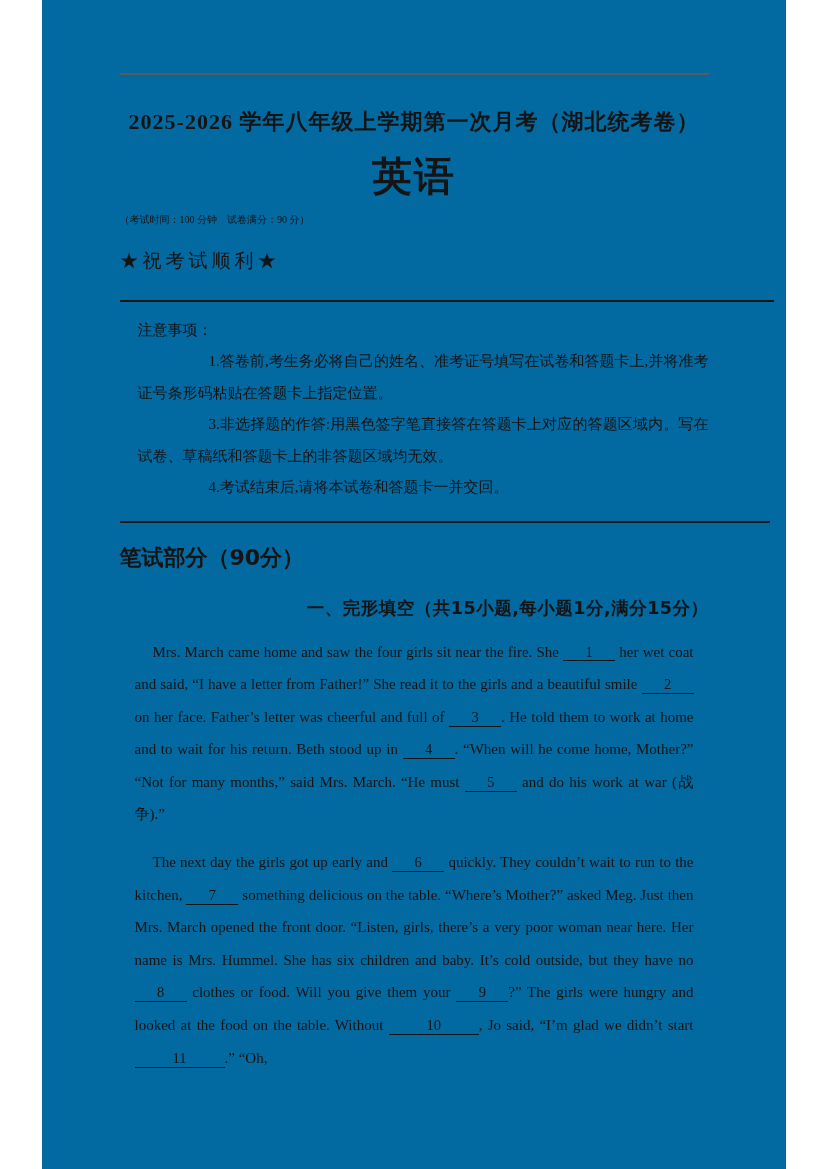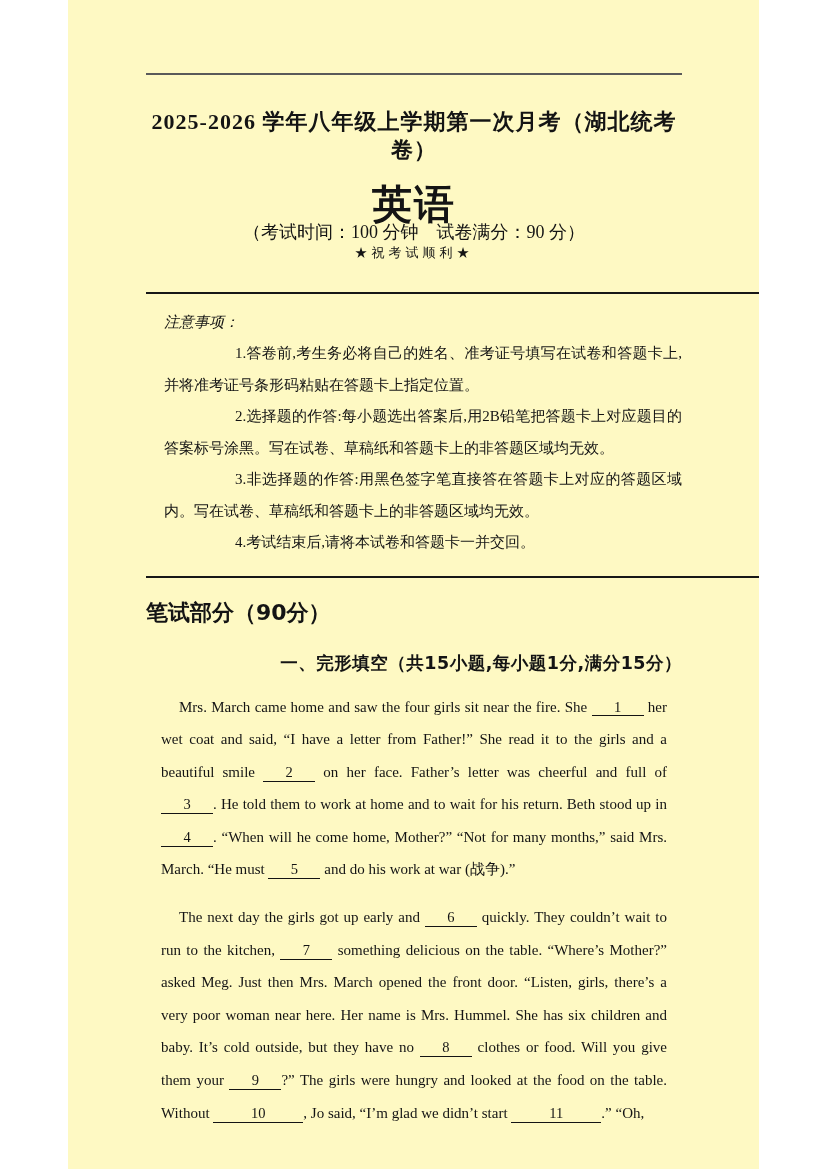--- a/index.html
+++ b/index.html
@@ -3,24 +3,24 @@
 <meta charset="utf-8">
 <title>Exam Paper</title>
 <style>
   html, body {
     margin: 0;
     padding: 0;
     background: #ffffff;
   }
   .page {
     position: relative;
-    width: 691px;
+    width: 744px;
     height: 1169px;
     margin: 0 auto;
-    background: #fef9c3;
+    background: #0369a1;
     color: #141414;
     font-family: "Liberation Serif", "DejaVu Serif", serif;
     overflow: hidden;
     box-sizing: border-box;
   }
   .content {
     padding: 0 77px 0 78px;
   }
   .rule {
     border: none;
@@ -50,39 +50,38 @@
   .subject-title {
     margin: 22px 0 0 0;
     font-size: 40px;
     line-height: 36px;
     font-weight: bold;
     text-align: center;
     font-family: "DejaVu Sans", "Liberation Sans", sans-serif;
     letter-spacing: 2px;
   }
   .exam-info {
-    font-size: 18px;
+    margin-top: 16px;
+    font-size: 10px;
     line-height: 20px;
-    text-align: center;
+    text-align: left;
   }
   .wish-line {
-    margin-top: 0;
-    font-size: 13px;
+    margin-top: 20px;
+    font-size: 19px;
     line-height: 22px;
-    text-align: center;
     letter-spacing: 4px;
   }
   .notice {
     margin-left: 18px;
     font-size: 15px;
   }
   .notice-heading {
     margin-top: 13px;
     line-height: 31px;
-    font-style: italic;
   }
   .notice p {
     margin: 0;
     line-height: 31.5px;
     text-indent: 71px;
     text-align: justify;
   }
   .part-title {
     margin: 22px 0 0 0;
     font-size: 22px;
@@ -143,21 +142,20 @@
 
     <div class="exam-info">（考试时间：100 分钟　试卷满分：90 分）</div>
 
     <div class="wish-line">★祝考试顺利★</div>
 
     <hr class="rule rule-notice-top">
 
     <section class="notice">
       <div class="notice-heading">注意事项：</div>
       <p>1.答卷前,考生务必将自己的姓名、准考证号填写在试卷和答题卡上,并将准考证号条形码粘贴在答题卡上指定位置。</p>
-      <p>2.选择题的作答:每小题选出答案后,用2B铅笔把答题卡上对应题目的答案标号涂黑。写在试卷、草稿纸和答题卡上的非答题区域均无效。</p>
       <p>3.非选择题的作答:用黑色签字笔直接答在答题卡上对应的答题区域内。写在试卷、草稿纸和答题卡上的非答题区域均无效。</p>
       <p>4.考试结束后,请将本试卷和答题卡一并交回。</p>
     </section>
 
     <hr class="rule rule-notice-bottom">
 
     <h3 class="part-title">笔试部分（90分）</h3>
 
     <h4 class="section-heading">一、完形填空（共15小题,每小题1分,满分15分）</h4>
 

